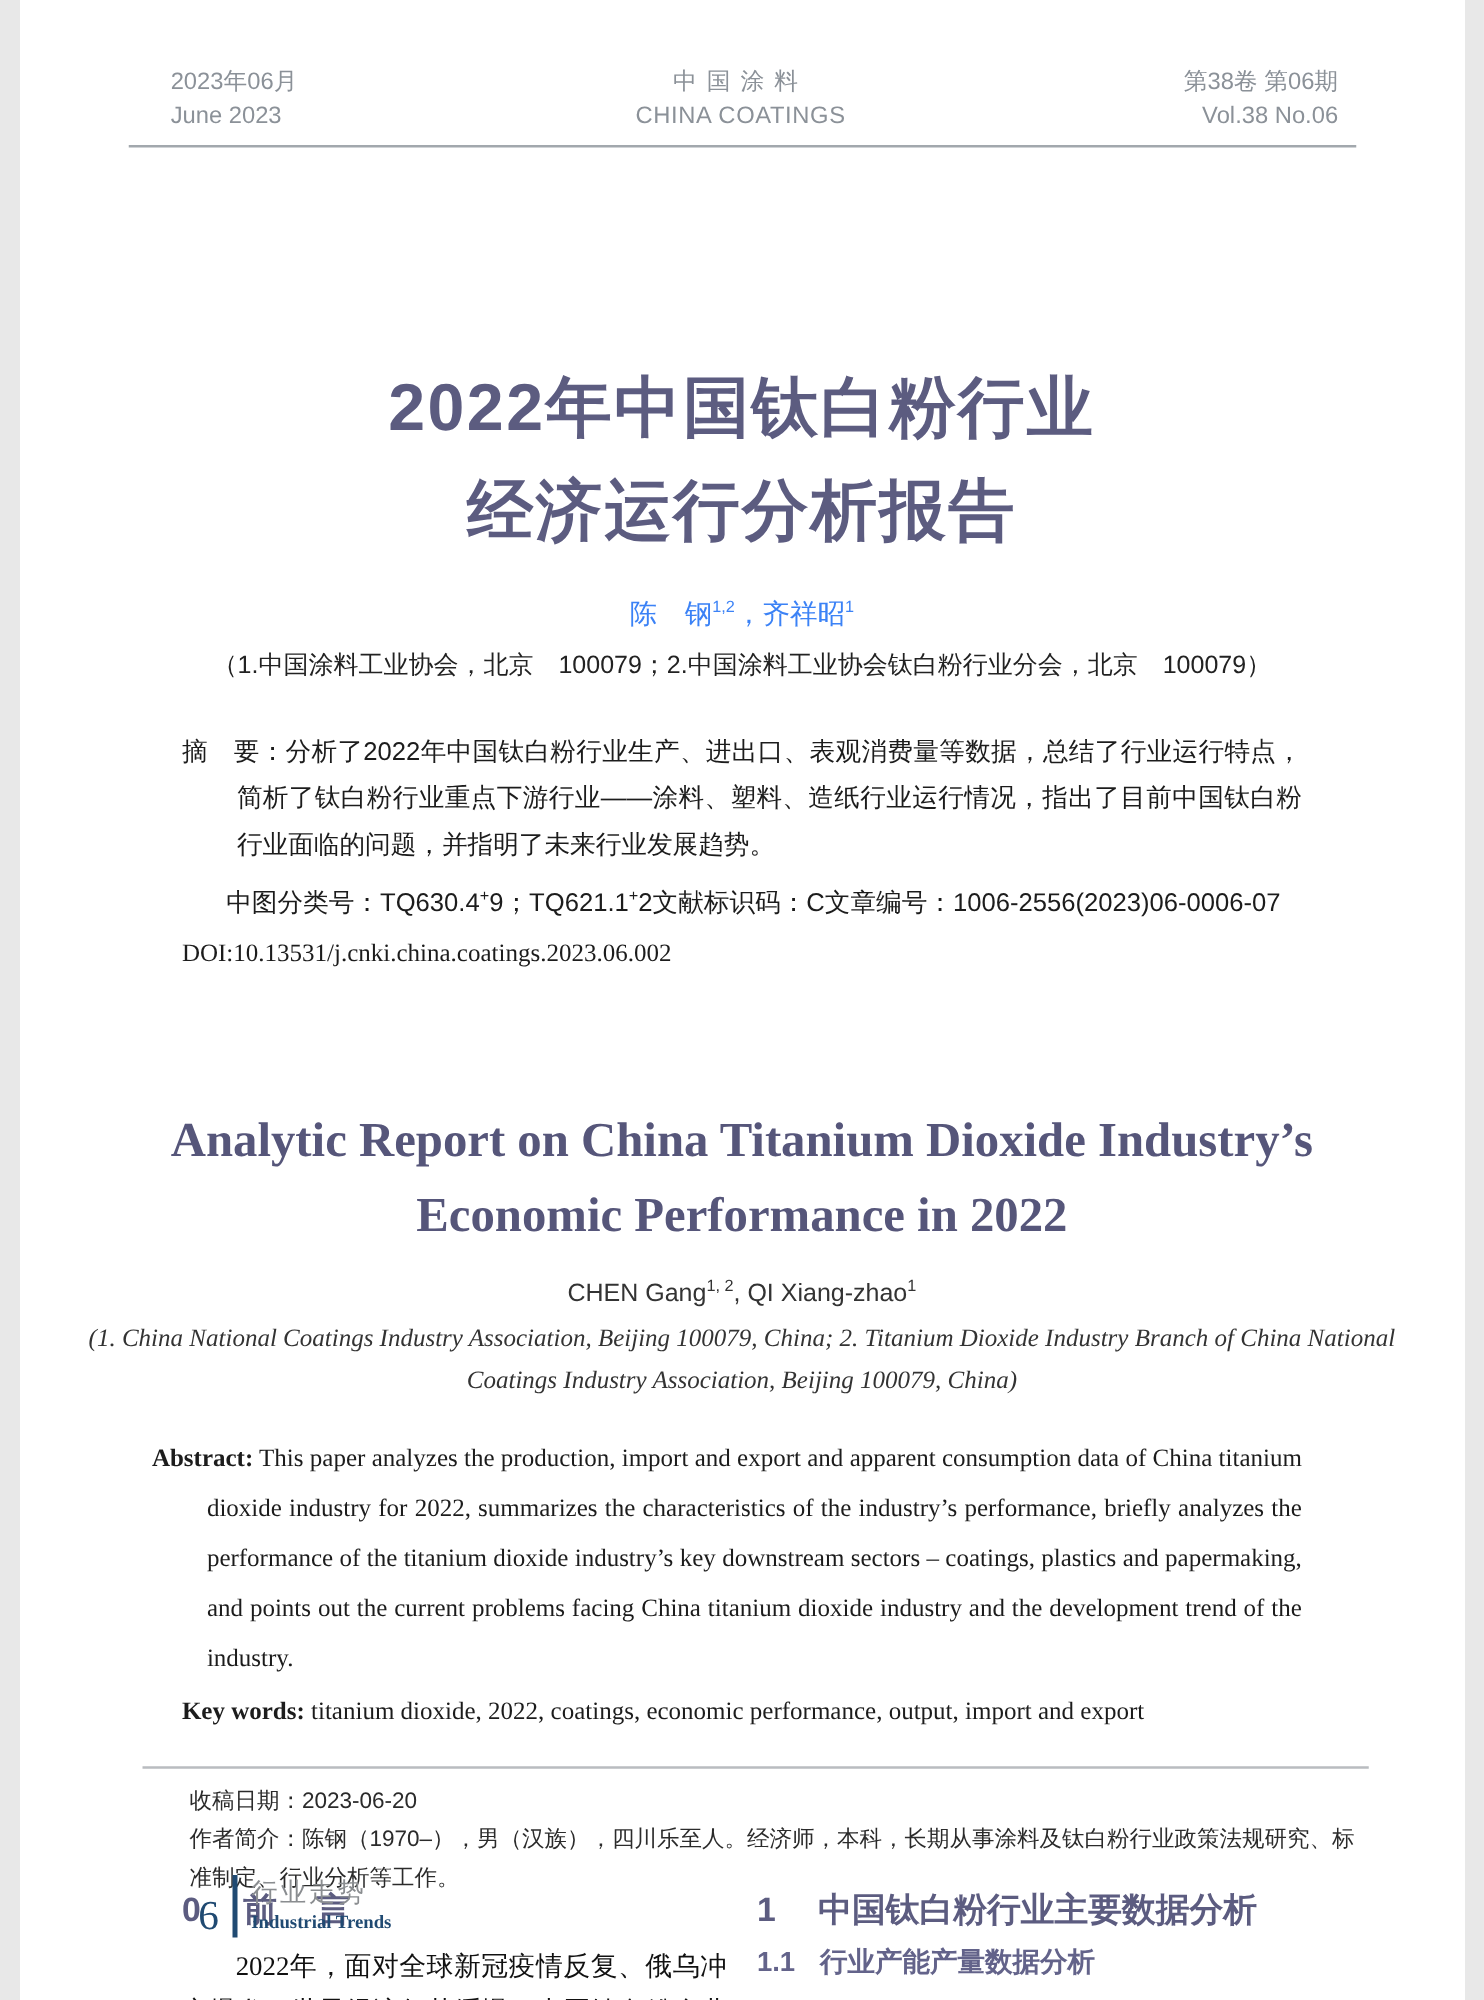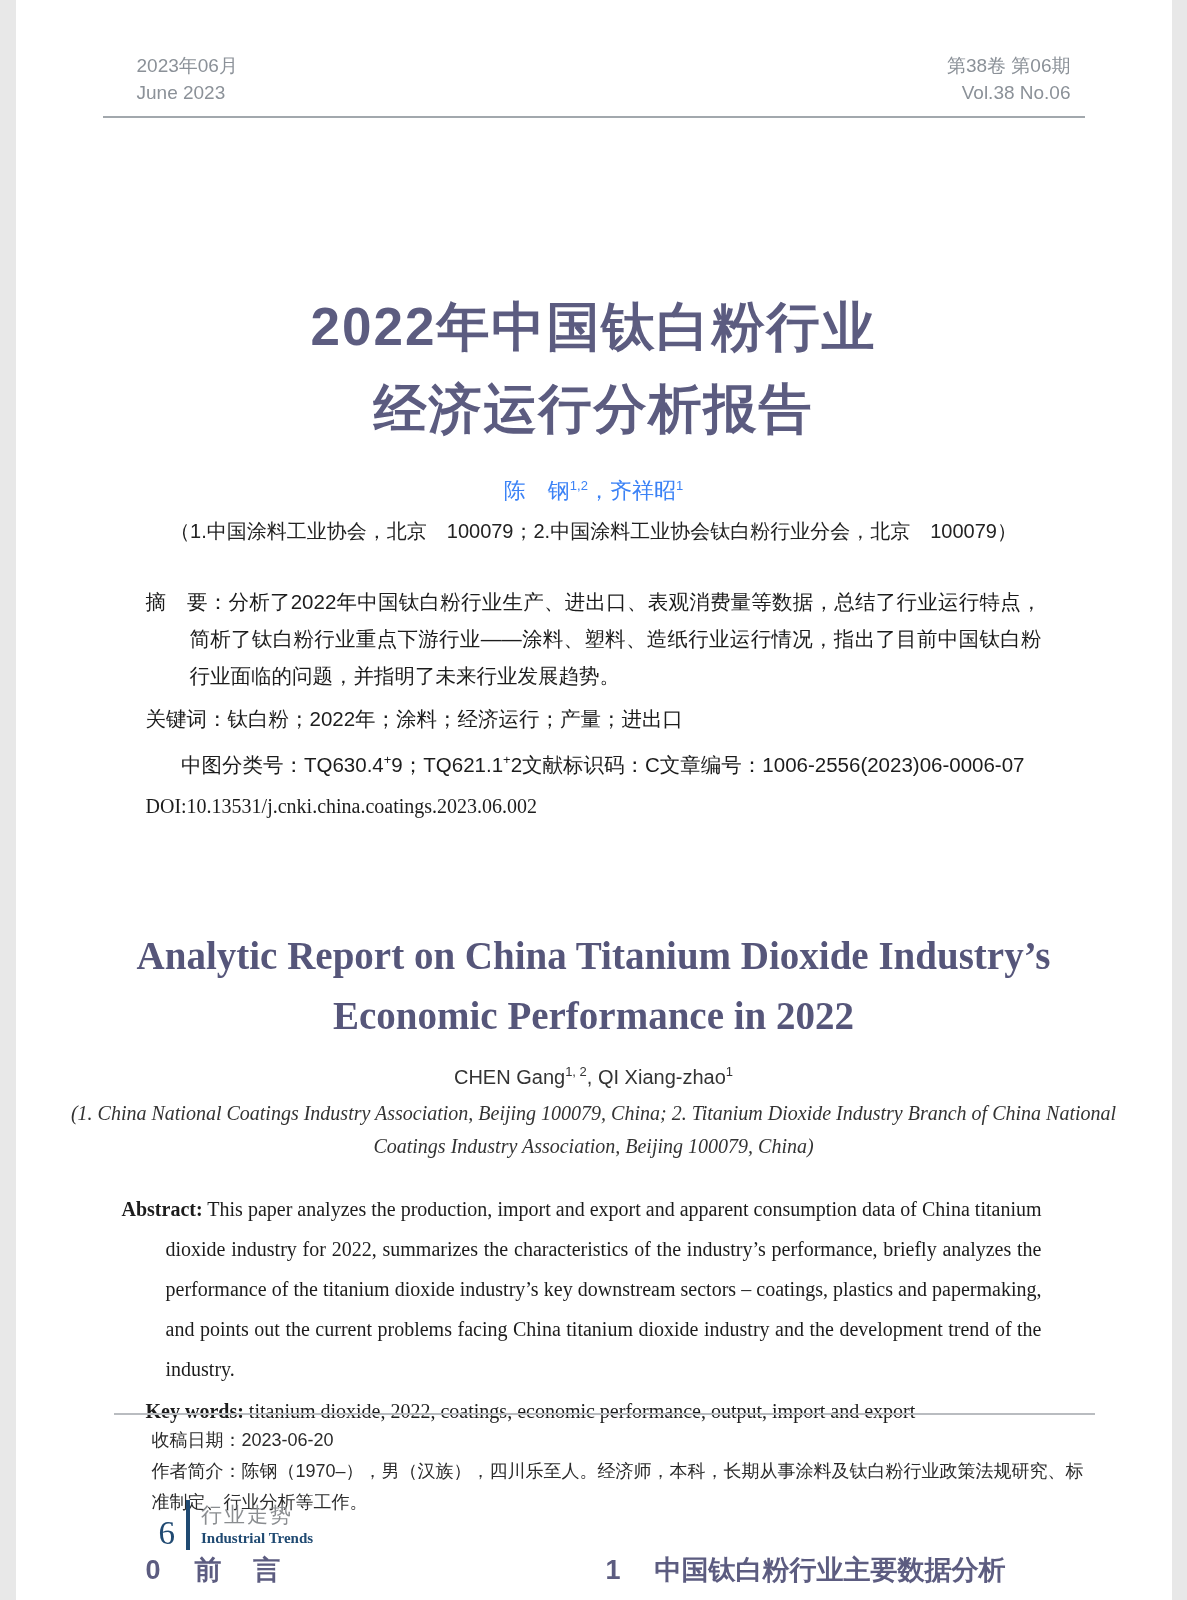--- a/index.html
+++ b/index.html
@@ -146,20 +146,24 @@
 </head>
 <body>
 
 <div class="page">
 
   <div class="journal-header">
     <div class="col-left">
       <div>2023年06月</div>
       <div>June 2023</div>
     </div>
+    <div class="col-center">
+      <div class="cn">中国涂料</div>
+      <div class="en">CHINA COATINGS</div>
+    </div>
     <div class="col-right">
       <div>第38卷 第06期</div>
       <div>Vol.38  No.06</div>
     </div>
   </div>
 
   <h1 class="title-cn">
     <div>2022年中国钛白粉行业</div>
     <div>经济运行分析报告</div>
   </h1>
@@ -167,23 +171,20 @@
   <div class="authors-cn">
     <span>陈　钢</span><sup>1,2</sup><span>，</span><span>齐祥昭</span><sup>1</sup>
   </div>
 
   <div class="affiliation-cn">（1.中国涂料工业协会，北京　100079；2.中国涂料工业协会钛白粉行业分会，北京　100079）</div>
 
   <div class="abstract-cn">
     <span>摘　要：</span><span>分析了2022年中国钛白粉行业生产、进出口、表观消费量等数据，总结了行业运行特点，简析了钛白粉行业重点下游行业——涂料、塑料、造纸行业运行情况，指出了目前中国钛白粉行业面临的问题，并指明了未来行业发展趋势。</span>
   </div>
 
-  <div class="keywords-cn">
-    <span>关键词：</span><span>钛白粉；2022年；涂料；经济运行；产量；进出口</span>
-  </div>
 
   <div class="meta-row meta">
     <span><span>中图分类号：</span><span>TQ630.4</span><sup>+</sup><span>9；TQ621.1</span><sup>+</sup><span>2</span></span>
     <span><span>文献标识码：</span><span>C</span></span>
     <span><span>文章编号：</span><span>1006-2556(2023)06-0006-07</span></span>
   </div>
 
   <div class="doi-line">DOI:10.13531/j.cnki.china.coatings.2023.06.002</div>
 
   <h2 class="title-en">

